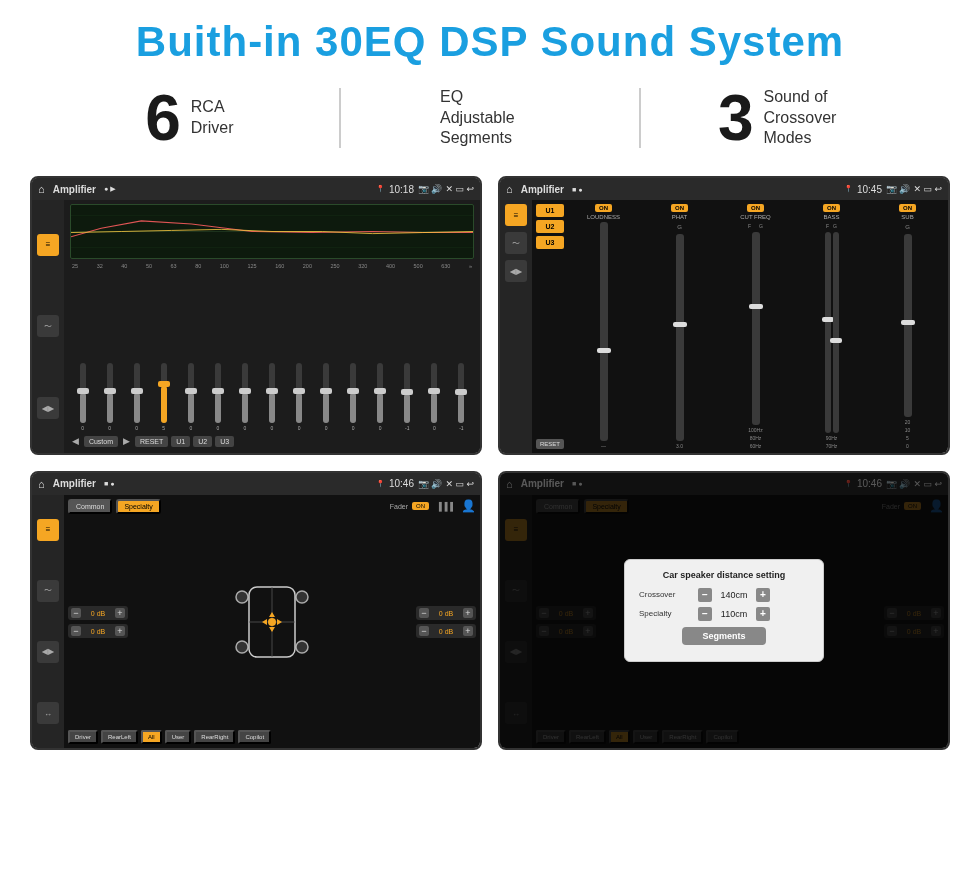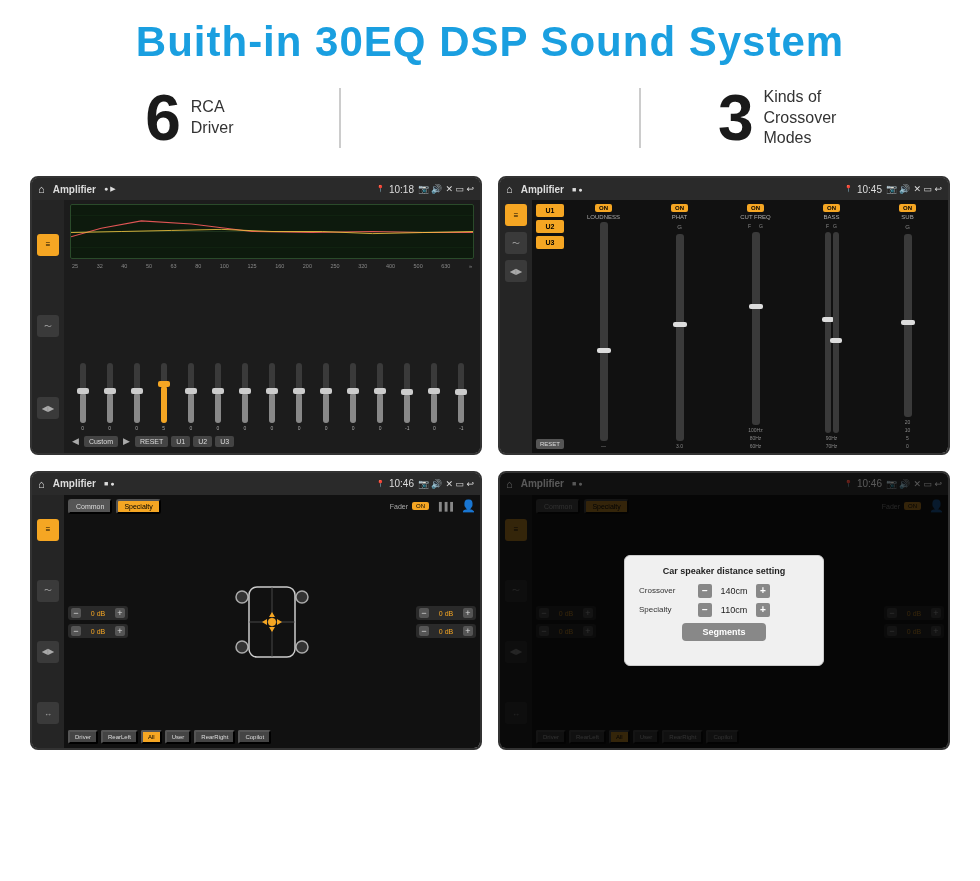--- a/index.html
+++ b/index.html
@@ -425,21 +425,21 @@
       top: 0; left: 0; right: 0; bottom: 0;
       background: rgba(0,0,0,0.6);
       display: flex;
       align-items: center;
       justify-content: center;
       z-index: 10;
     }
     .dialog-box {
       background: #f0f0f0;
       border-radius: 6px;
-      padding: 10px 14px 24px;
+      padding: 10px 14px 16px;
       width: 200px;
       border: 1px solid #ccc;
     }
     .dialog-title {
       font-size: 9px;
       font-weight: bold;
       color: #222;
       text-align: center;
       margin-bottom: 8px;
     }
@@ -499,26 +499,30 @@
 <div class="stats-row">
   <div class="stat-item">
     <span class="stat-number">6</span>
     <span class="stat-label">
       <span>RCA</span><br>
       <span>Driver</span>
     </span>
   </div>
   <div class="stat-divider"></div>
   <div class="stat-item">
+    <span class="stat-label">
+      <span>EQ Adjustable</span><br>
+      <span>Segments</span>
+    </span>
   </div>
   <div class="stat-divider"></div>
   <div class="stat-item">
     <span class="stat-number">3</span>
     <span class="stat-label">
-      <span>Kinds of</span><br>
+      <span>Sound of</span><br>
       <span>Crossover Modes</span>
     </span>
   </div>
 </div>
 
 <div class="screens-grid">
 
   <div class="screen-container">
     <div class="headunit">
       <div class="status-bar">

